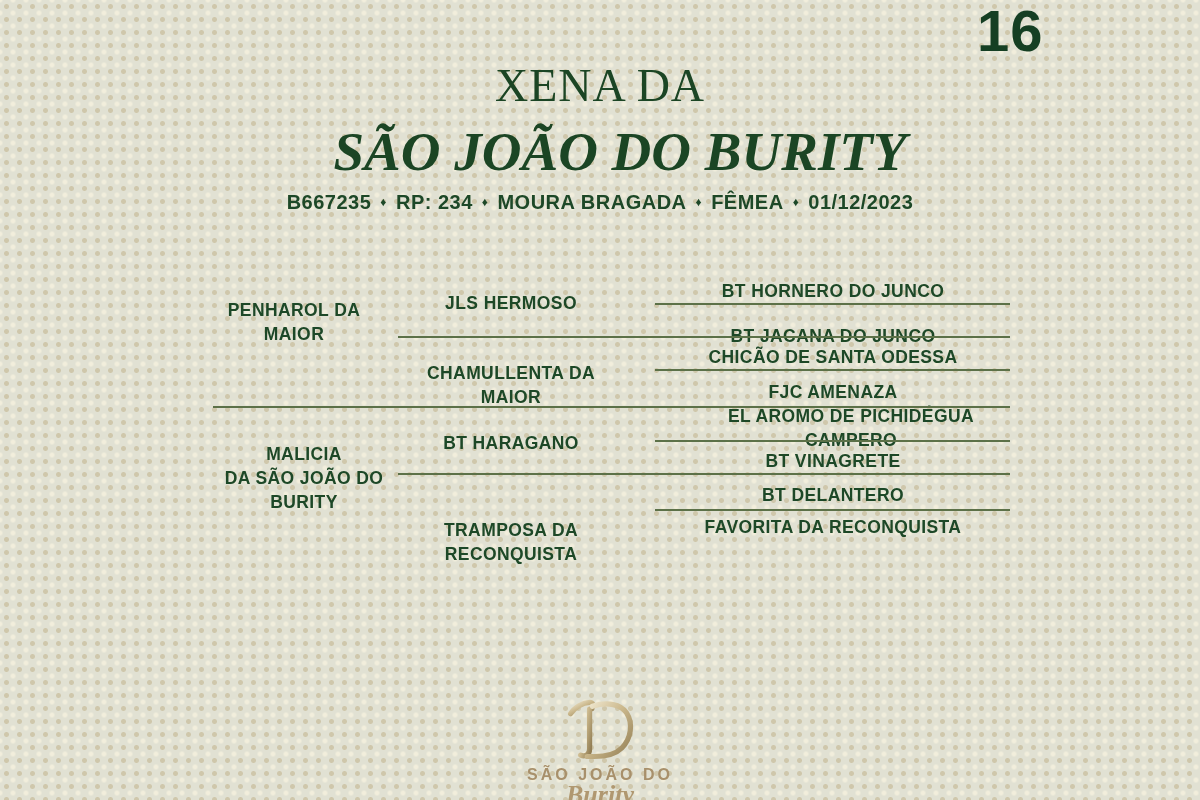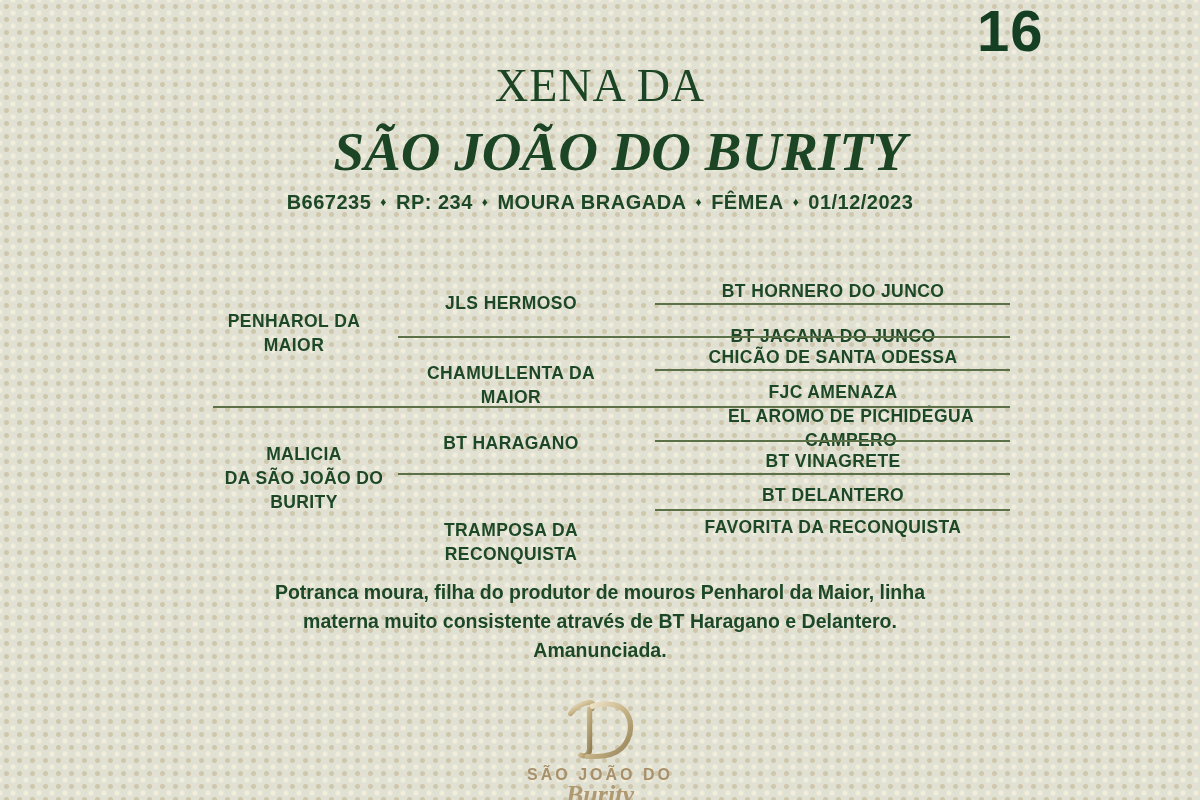--- a/index.html
+++ b/index.html
@@ -63,21 +63,21 @@
   <div class="lot">16</div>
 
   <div class="title1">XENA DA</div>
   <div class="title2">SÃO JOÃO DO BURITY</div>
   <div class="details">
     <span>B667235</span><span class="dia">♦</span><span>RP: 234</span><span class="dia">♦</span><span>MOURA BRAGADA</span><span class="dia">♦</span><span>FÊMEA</span><span class="dia">♦</span><span>01/12/2023</span>
   </div>
 
   <div>
 
-    <div class="ped-name" style="left:294px; top:333px;">PENHAROL DA
+    <div class="ped-name" style="left:294px; top:322px;">PENHAROL DA
 MAIOR</div>
     <div class="ped-name" style="left:304px; top:478px;">MALICIA
 DA SÃO JOÃO DO
 BURITY</div>
 
     <div class="ped-name" style="left:511px; top:303px;">JLS HERMOSO</div>
     <div class="ped-name" style="left:511px; top:385px;">CHAMULLENTA DA
 MAIOR</div>
     <div class="ped-name" style="left:511px; top:443px;">BT HARAGANO</div>
     <div class="ped-name" style="left:511px; top:542px;">TRAMPOSA DA
@@ -94,23 +94,20 @@
 
     <div class="ped-line" style="left:655px; top:303px; width:355px;"></div>
     <div class="ped-line" style="left:398px; top:336px; width:612px;"></div>
     <div class="ped-line" style="left:655px; top:369px; width:355px;"></div>
     <div class="ped-line" style="left:213px; top:406px; width:797px;"></div>
     <div class="ped-line" style="left:655px; top:440px; width:355px;"></div>
     <div class="ped-line" style="left:398px; top:473px; width:612px;"></div>
     <div class="ped-line" style="left:655px; top:509px; width:355px;"></div>
   </div>
 
-  <div class="description">Potranca moura, filha do produtor de mouros Penharol da Maior, linha
-materna muito consistente através de BT Haragano e Delantero.
-Amanunciada.</div>
 
   <div class="logo">
     <svg width="88" height="74" viewBox="0 0 88 78">
       <defs>
         <linearGradient id="gold" x1="0" y1="0" x2="1" y2="1">
           <stop offset="0%" stop-color="#f0e8d0"></stop>
           <stop offset="45%" stop-color="#cbb88c"></stop>
           <stop offset="100%" stop-color="#937f55"></stop>
         </linearGradient>
       </defs>

